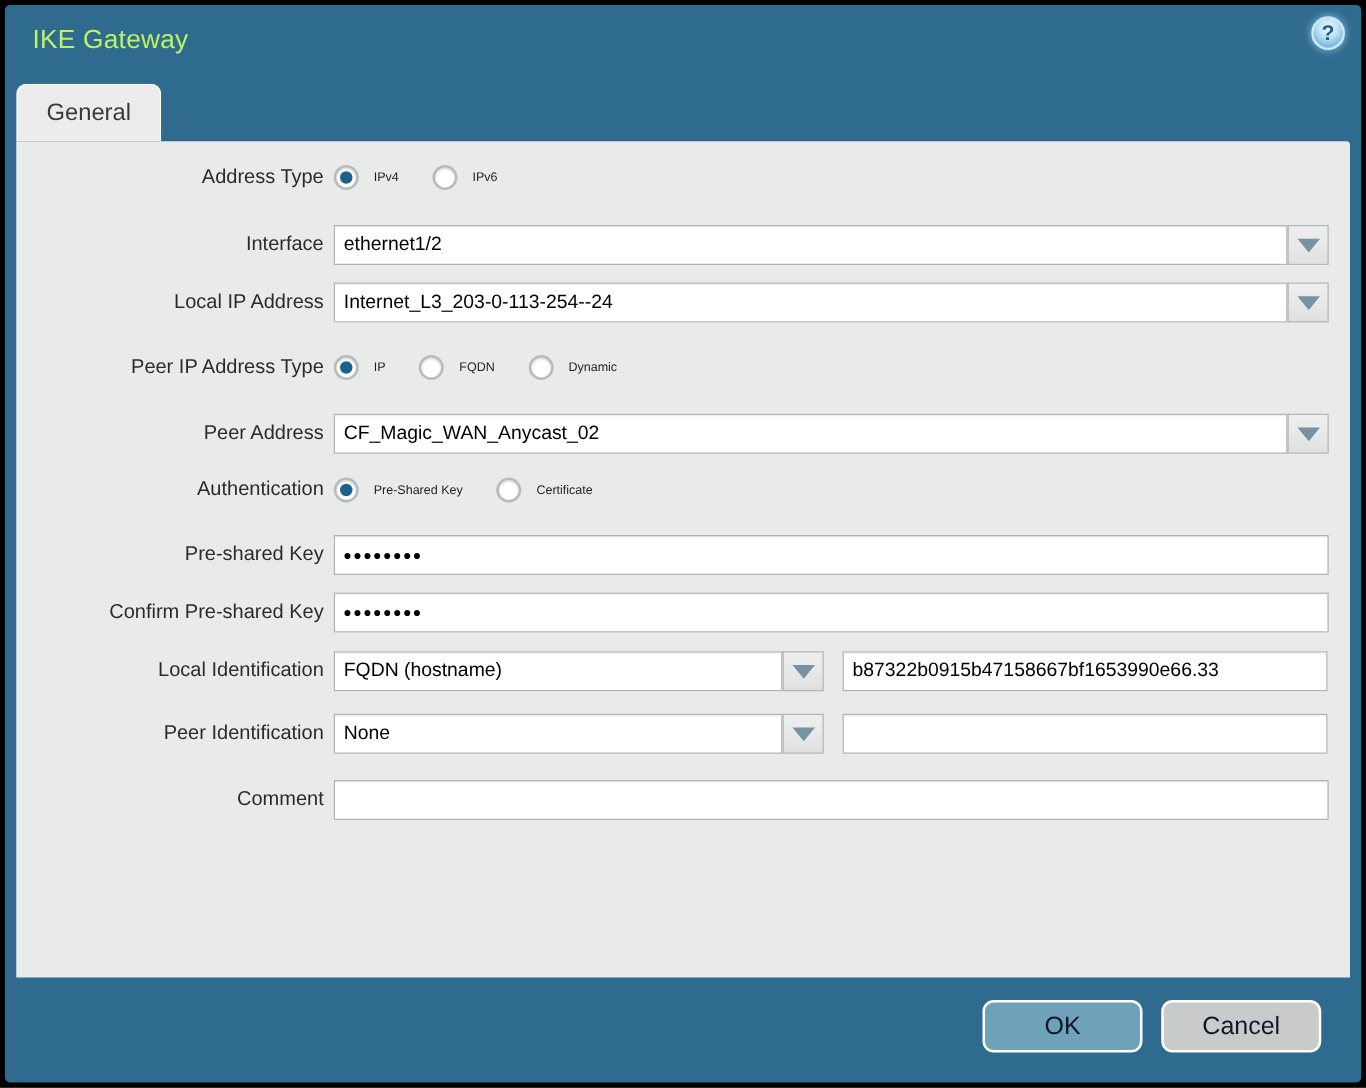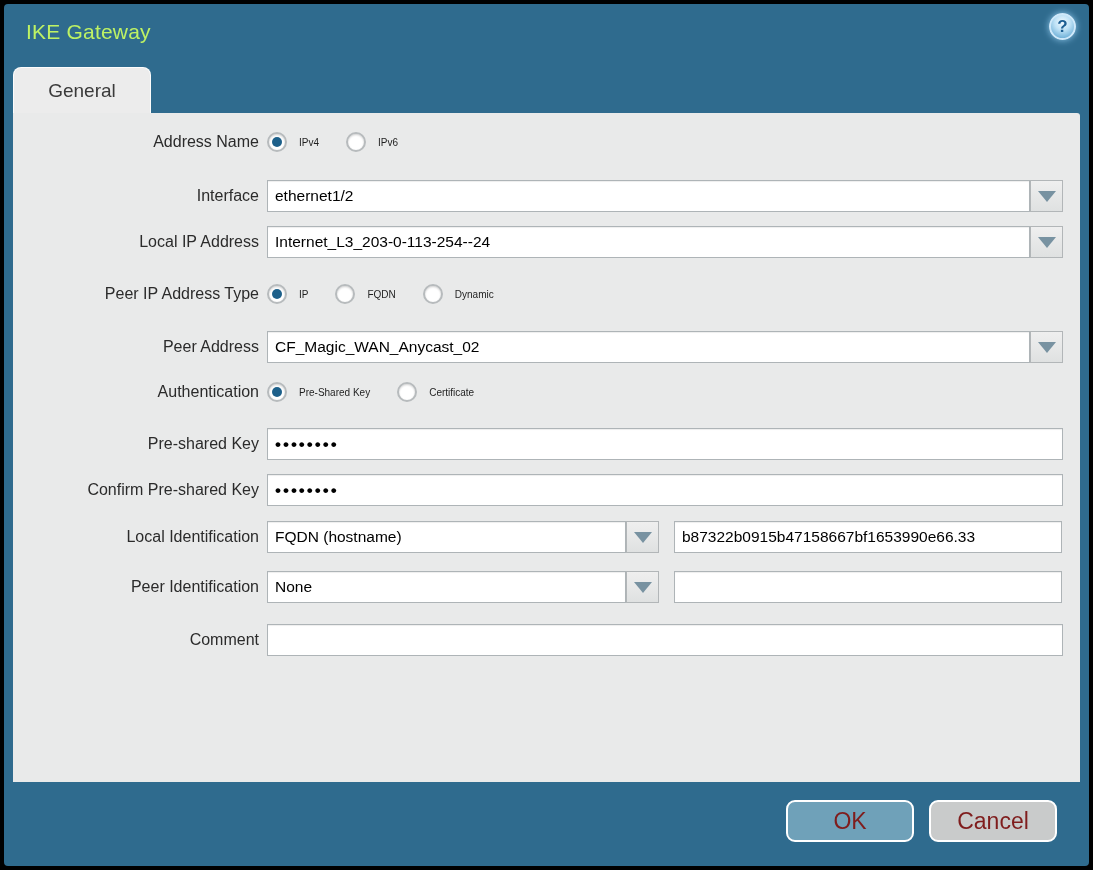--- a/index.html
+++ b/index.html
@@ -11,21 +11,21 @@
   .dlg-title{position:absolute;left:22px;top:16px;font-size:21px;color:#bef264;letter-spacing:.2px;}
   .help{position:absolute;right:13px;top:9px;width:27px;height:27px;border-radius:50%;
     background:radial-gradient(circle at 50% 32%,#f0f9ff 0%,#bfe2f6 40%,#7db9dd 75%,#4f93bf 100%);
     border:2px solid #cfe9fa;box-shadow:0 0 7px rgba(160,215,250,.85);
     display:flex;align-items:center;justify-content:center;
     color:#1c5e92;font-size:17px;font-weight:bold;cursor:pointer;box-sizing:border-box;}
 
   
   .tab{position:absolute;height:46px;border-radius:8px 8px 0 0;display:flex;align-items:center;
     justify-content:center;font-size:19px;box-sizing:border-box;cursor:pointer;}
-  .tab-general{left:9px;top:63px;width:138px;background:#ececec;color:#3a3a3a;z-index:2;
+  .tab-general{left:9px;top:63px;width:116px;background:#ececec;color:#3a3a3a;z-index:2;
     border:1px solid rgba(255,255,255,.85);border-bottom:none;}
   .tab-advanced{left:128px;top:66px;width:216px;background:#c3d2d5;color:#2d4a52;
     border:1px solid rgba(255,255,255,.55);border-bottom:none;}
 
   
   .content{position:absolute;left:9px;right:9px;top:109px;bottom:84px;background:#e9eaea;
     border-radius:0 3px 0 0;overflow:hidden;}
   .row{display:flex;align-items:center;margin-right:17px;}
   .lbl{flex:none;width:246px;text-align:right;margin-right:8px;font-size:16px;color:#2b2b2b;}
   .field{flex:1;display:flex;align-items:center;}
@@ -48,21 +48,21 @@
   .opt{display:flex;align-items:center;margin-right:27px;cursor:pointer;}
   .radio{flex:none;width:20px;height:20px;border-radius:50%;background:#fff;border:2px solid #b7bbbd;
     box-sizing:border-box;box-shadow:inset 0 1px 2px rgba(0,0,0,.18);position:relative;}
   .radio.checked::after{content:"";position:absolute;left:3px;top:3px;right:3px;bottom:3px;
     border-radius:50%;background:#1d608a;}
   .opt-label{margin-left:12px;font-size:10px;color:#1f1f1f;}
 
   
   .footer{position:absolute;left:0;right:0;bottom:0;height:84px;}
   .btn{position:absolute;top:18px;width:128px;height:42px;border-radius:9px;border:2px solid #fff;
-    font-family:"Liberation Sans",sans-serif;font-size:23px;color:#7f1d1d;cursor:pointer;box-sizing:border-box;}
+    font-family:"Liberation Sans",sans-serif;font-size:20px;color:#0f172a;cursor:pointer;box-sizing:border-box;}
   .btn-ok{right:175px;background:#6fa1b9;}
   .btn-cancel{right:32px;background:#c9cbcb;}
 
   
   .mt-name{margin-top:22px}.mt-version{margin-top:14px}.mt-addrtype{margin-top:15px}
   .mt-interface{margin-top:24px}.mt-localip{margin-top:14px}.mt-peertype{margin-top:22px}
   .mt-peeraddr{margin-top:23px}.mt-auth{margin-top:15px}.mt-psk{margin-top:22px}
   .mt-confirm{margin-top:14px}.mt-localid{margin-top:15px}.mt-peerid{margin-top:18px}
   .mt-comment{margin-top:21px}
 </style>
@@ -79,21 +79,21 @@
 
     <div class="tab tab-general">
       <span>General</span>
     </div>
 
     <div class="content">
 
 
 
       <div class="row mt-addrtype">
-        <span class="lbl">Address Name</span>
+        <span class="lbl">Address Type</span>
         <div class="field radio-group">
           <div class="opt">
             <span class="radio checked"></span>
             <span class="opt-label">IPv4</span>
           </div>
           <div class="opt">
             <span class="radio"></span>
             <span class="opt-label">IPv6</span>
           </div>
         </div>

